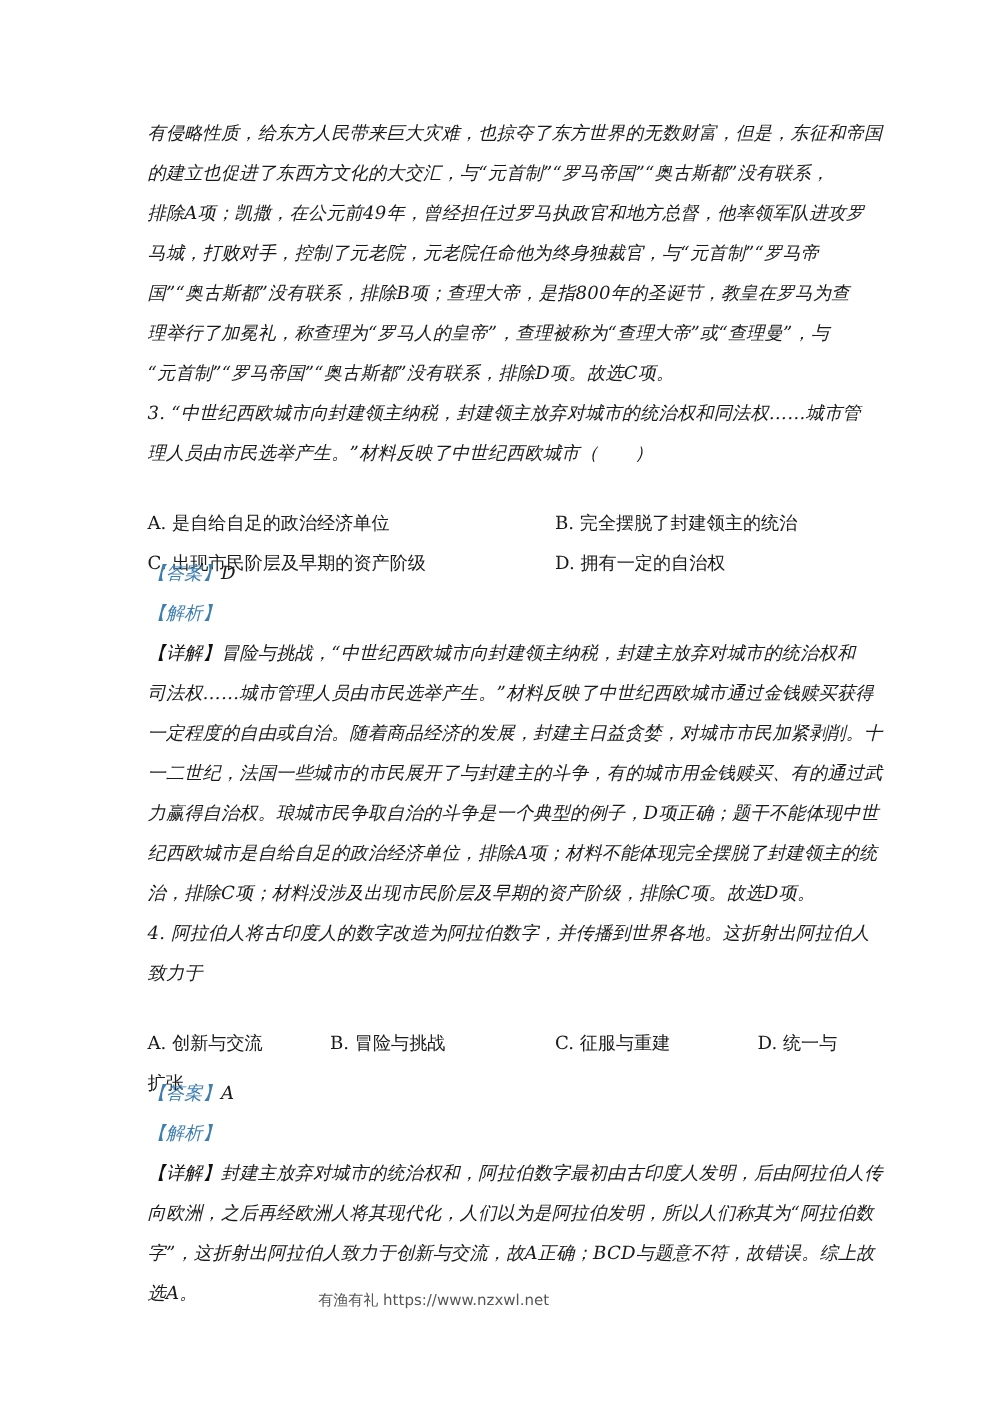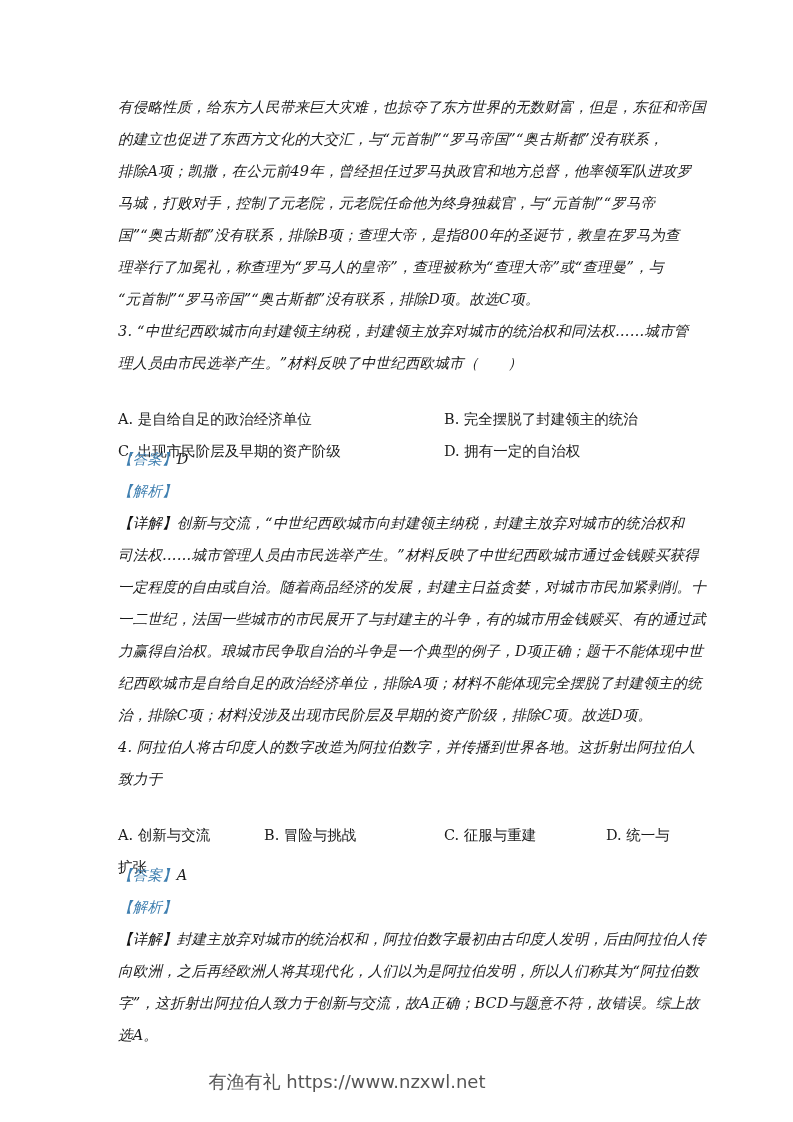--- a/index.html
+++ b/index.html
@@ -41,24 +41,24 @@
       position: absolute;
       font-size: 14.5px;
       line-height: 20px;
       white-space: nowrap;
       margin-top: 24px;
     }
     .footer {
       position: absolute;
       left: 0;
       width: 694px;
-      top: 1070px;
+      top: 1032px;
       text-align: center;
       font-family: "DejaVu Sans", "Liberation Sans", sans-serif;
-      font-size: 18px;
+      font-size: 12px;
       color: #555;
     }
   </style>
 </head>
 <body>
 
 <div class="page">
 
   <div class="line" style="top:97px">有侵略性质，给东方人民带来巨大灾难，也掠夺了东方世界的无数财富，但是，东征和帝国</div>
   <div class="line" style="top:129px">的建立也促进了东西方文化的大交汇，与“元首制”“罗马帝国”“奥古斯都”没有联系，</div>
@@ -77,21 +77,21 @@
   <div class="opt" style="top:417px; left:326px">D. 拥有一定的自治权</div>
 
   <div class="line" style="top:449px">
     <span class="label-blue">【答案】</span><span>D</span>
   </div>
   <div class="line" style="top:481px">
     <span class="label-blue">【解析】</span>
   </div>
 
   <div class="line" style="top:513px">
-    <span class="label-black">【详解】</span><span>创新与交流，“中世纪西欧城市向封建领主纳税，封建主放弃对城市的统治权和</span>
+    <span class="label-black">【详解】</span><span>冒险与挑战，“中世纪西欧城市向封建领主纳税，封建主放弃对城市的统治权和</span>
   </div>
   <div class="line" style="top:545px">司法权……城市管理人员由市民选举产生。”材料反映了中世纪西欧城市通过金钱赎买获得</div>
   <div class="line" style="top:577px">一定程度的自由或自治。随着商品经济的发展，封建主日益贪婪，对城市市民加紧剥削。十</div>
   <div class="line" style="top:609px">一二世纪，法国一些城市的市民展开了与封建主的斗争，有的城市用金钱赎买、有的通过武</div>
   <div class="line" style="top:641px">力赢得自治权。琅城市民争取自治的斗争是一个典型的例子，D项正确；题干不能体现中世</div>
   <div class="line" style="top:673px">纪西欧城市是自给自足的政治经济单位，排除A项；材料不能体现完全摆脱了封建领主的统</div>
   <div class="line" style="top:705px">治，排除C项；材料没涉及出现市民阶层及早期的资产阶级，排除C项。故选D项。</div>
 
   <div class="line" style="top:737px">4. 阿拉伯人将古印度人的数字改造为阿拉伯数字，并传播到世界各地。这折射出阿拉伯人</div>
   <div class="line" style="top:769px">致力于</div>

